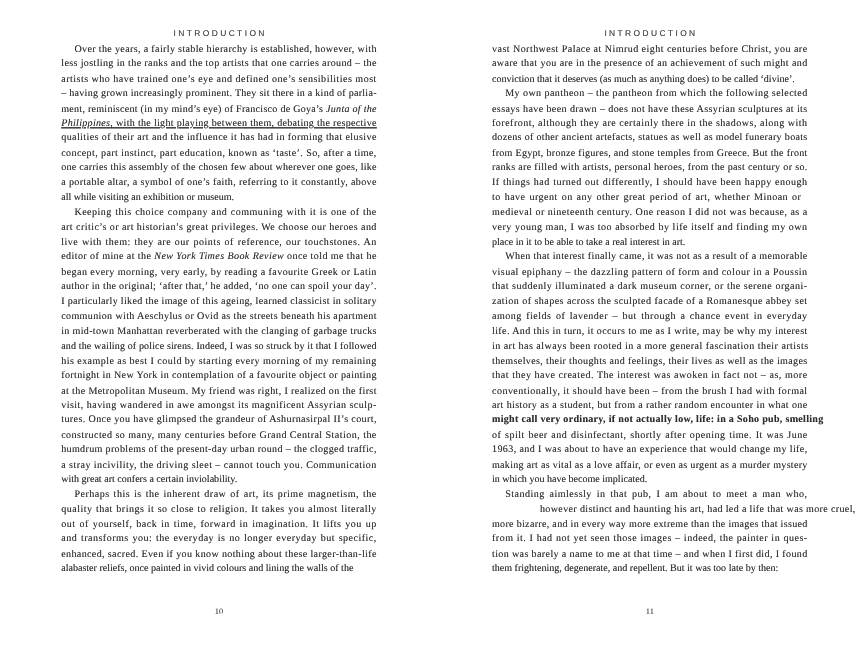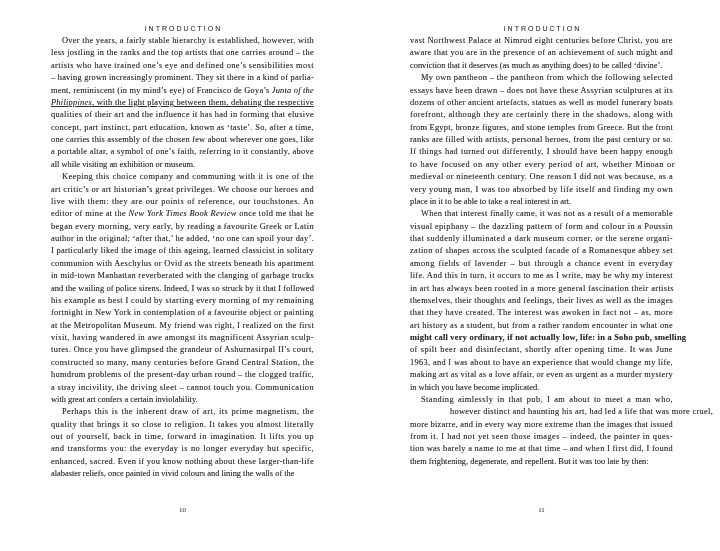--- a/index.html
+++ b/index.html
@@ -62,21 +62,21 @@
 </style>
 </head>
 <body>
 
 <div class="spread">
 
   <div class="page-col left">
     <div class="running-head">INTRODUCTION</div>
     <div class="page-body">
         <div class="line indent" style="display: block; letter-spacing: 0.295px; word-spacing: 0px;"><span>Over the years, a fairly stable hierarchy is established, however, with</span></div>
-        <div class="line" style="display: block; letter-spacing: 0.308px; word-spacing: 0px;"><span>less jostling in the ranks and the top artists that one carries around – the</span></div>
+        <div class="line" style="display: block; letter-spacing: 0.308px; word-spacing: 0px; text-align: right;"><span>less jostling in the ranks and the top artists that one carries around – the</span></div>
         <div class="line" style="display: block; letter-spacing: 0.4px; word-spacing: 0.015px;"><span>artists who have trained one’s eye and defined one’s sensibilities most</span></div>
         <div class="line" style="display: block; letter-spacing: 0.221px; word-spacing: 0px;"><span>– having grown increasingly prominent. They sit there in a kind of parlia-</span></div>
         <div class="line" style="display: block; letter-spacing: 0.225px; word-spacing: 0px;"><span>ment, reminiscent (in my mind’s eye) of Francisco de Goya’s </span><i>Junta of the</i></div>
         <div class="line" style="display: block; letter-spacing: 0.254px; word-spacing: 0px; text-decoration: underline;"><i>Philippines</i><span>, with the light playing between them, debating the respective</span></div>
         <div class="line" style="display: block; letter-spacing: 0.334px; word-spacing: 0px;"><span>qualities of their art and the influence it has had in forming that elusive</span></div>
         <div class="line" style="display: block; letter-spacing: 0.328px; word-spacing: 0px;"><span>concept, part instinct, part education, known as ‘taste’. So, after a time,</span></div>
         <div class="line" style="display: block; letter-spacing: 0.21px; word-spacing: 0px;"><span>one carries this assembly of the chosen few about wherever one goes, like</span></div>
         <div class="line" style="display: block; letter-spacing: 0.305px; word-spacing: 0px;"><span>a portable altar, a symbol of one’s faith, referring to it constantly, above</span></div>
         <div class="line last"><span>all while visiting an exhibition or museum.</span></div>
         <div class="line indent" style="display: block; letter-spacing: 0.4px; word-spacing: 0.382px;"><span>Keeping this choice company and communing with it is one of the</span></div>
@@ -109,38 +109,39 @@
   </div>
 
   <div class="page-col right">
     <div class="running-head">INTRODUCTION</div>
     <div class="page-body">
         <div class="line" style="display: block; letter-spacing: 0.371px; word-spacing: 0px;"><span>vast Northwest Palace at Nimrud eight centuries before Christ, you are</span></div>
         <div class="line" style="display: block; letter-spacing: 0.332px; word-spacing: 0px;"><span>aware that you are in the presence of an achievement of such might and</span></div>
         <div class="line last"><span>conviction that it deserves (as much as anything does) to be called ‘divine’.</span></div>
         <div class="line indent" style="display: block; letter-spacing: 0.354px; word-spacing: 0px;"><span>My own pantheon – the pantheon from which the following selected</span></div>
         <div class="line" style="display: block; letter-spacing: 0.33px; word-spacing: 0px;"><span>essays have been drawn – does not have these Assyrian sculptures at its</span></div>
+        <div class="line" style="display: block; letter-spacing: 0.4px; word-spacing: 0.063px;"><span>forefront, although they are certainly there in the shadows, along with</span></div>
         <div class="line" style="display: block; letter-spacing: 0.267px; word-spacing: 0px;"><span>dozens of other ancient artefacts, statues as well as model funerary boats</span></div>
-        <div class="line" style="display: block; letter-spacing: 0.4px; word-spacing: 0.063px;"><span>forefront, although they are certainly there in the shadows, along with</span></div>
         <div class="line" style="display: block; letter-spacing: 0.235px; word-spacing: 0px;"><span>from Egypt, bronze figures, and stone temples from Greece. But the front</span></div>
         <div class="line" style="display: block; letter-spacing: 0.275px; word-spacing: 0px;"><span>ranks are filled with artists, personal heroes, from the past century or so.</span></div>
         <div class="line" style="display: block; letter-spacing: 0.4px; word-spacing: 0.319px;"><span>If things had turned out differently, I should have been happy enough</span></div>
-        <div class="line" style="display: block; letter-spacing: 0.4px; word-spacing: 0.748px;"><span>to have focused on any other every period of art, whether Minoan or</span></div>
+        <div class="line" style="display: block; letter-spacing: 0.4px; word-spacing: 0.748px;"><span>to have urgent on any other great period of art, whether Minoan or</span></div>
         <div class="line" style="display: block; letter-spacing: 0.376px; word-spacing: 0px;"><span>medieval or nineteenth century. One reason I did not was because, as a</span></div>
         <div class="line" style="display: block; letter-spacing: 0.4px; word-spacing: 0.138px;"><span>very young man, I was too absorbed by life itself and finding my own</span></div>
         <div class="line last"><span>place in it to be able to take a real interest in art.</span></div>
         <div class="line indent" style="display: block; letter-spacing: 0.284px; word-spacing: 0px;"><span>When that interest finally came, it was not as a result of a memorable</span></div>
         <div class="line" style="display: block; letter-spacing: 0.4px; word-spacing: 0.007px; text-align: center;"><span>visual epiphany – the dazzling pattern of form and colour in a Poussin</span></div>
         <div class="line" style="display: block; letter-spacing: 0.4px; word-spacing: 0.076px;"><span>that suddenly illuminated a dark museum corner, or the serene organi-</span></div>
         <div class="line" style="display: block; letter-spacing: 0.377px; word-spacing: 0px;"><span>zation of shapes across the sculpted facade of a Romanesque abbey set</span></div>
         <div class="line" style="display: block; letter-spacing: 0.4px; word-spacing: 1.229px;"><span>among fields of lavender – but through a chance event in everyday</span></div>
         <div class="line" style="display: block; letter-spacing: 0.32px; word-spacing: 0px;"><span>life. And this in turn, it occurs to me as I write, may be why my interest</span></div>
         <div class="line" style="display: block; letter-spacing: 0.377px; word-spacing: 0px;"><span>in art has always been rooted in a more general fascination their artists</span></div>
         <div class="line" style="display: block; letter-spacing: 0.301px; word-spacing: 0px;"><span>themselves, their thoughts and feelings, their lives as well as the images</span></div>
         <div class="line" style="display: block; letter-spacing: 0.4px; word-spacing: 0.147px;"><span>that they have created. The interest was awoken in fact not – as, more</span></div>
+        <div class="line" style="display: block; letter-spacing: 0.379px; word-spacing: 0px;"><span>conventionally, it should have been – from the brush I had with formal</span></div>
         <div class="line" style="display: block; letter-spacing: 0.319px; word-spacing: 0px;"><span>art history as a student, but from a rather random encounter in what one</span></div>
         <div class="line" style="display: block; letter-spacing: 0.243px; word-spacing: 0px; font-weight: bold;"><span>might call very ordinary, if not actually low, life: in a Soho pub, smelling</span></div>
         <div class="line" style="display: block; letter-spacing: 0.4px; word-spacing: 0.584px;"><span>of spilt beer and disinfectant, shortly after opening time. It was June</span></div>
         <div class="line" style="display: block; letter-spacing: 0.325px; word-spacing: 0px;"><span>1963, and I was about to have an experience that would change my life,</span></div>
         <div class="line" style="display: block; letter-spacing: 0.241px; word-spacing: 0px;"><span>making art as vital as a love affair, or even as urgent as a murder mystery</span></div>
         <div class="line last"><span>in which you have become implicated.</span></div>
         <div class="line indent" style="display: block; letter-spacing: 0.4px; word-spacing: 1.521px;"><span>Standing aimlessly in that pub, I am about to meet a man who,</span></div>
         <div class="line" style="display: block; letter-spacing: 0.289px; word-spacing: 0px; margin-left: 40px;"><span>however distinct and haunting his art, had led a life that was more cruel,</span></div>
         <div class="line" style="display: block; letter-spacing: 0.255px; word-spacing: 0px;"><span>more bizarre, and in every way more extreme than the images that issued</span></div>
         <div class="line" style="display: block; letter-spacing: 0.4px; word-spacing: 0.244px;"><span>from it. I had not yet seen those images – indeed, the painter in ques-</span></div>

